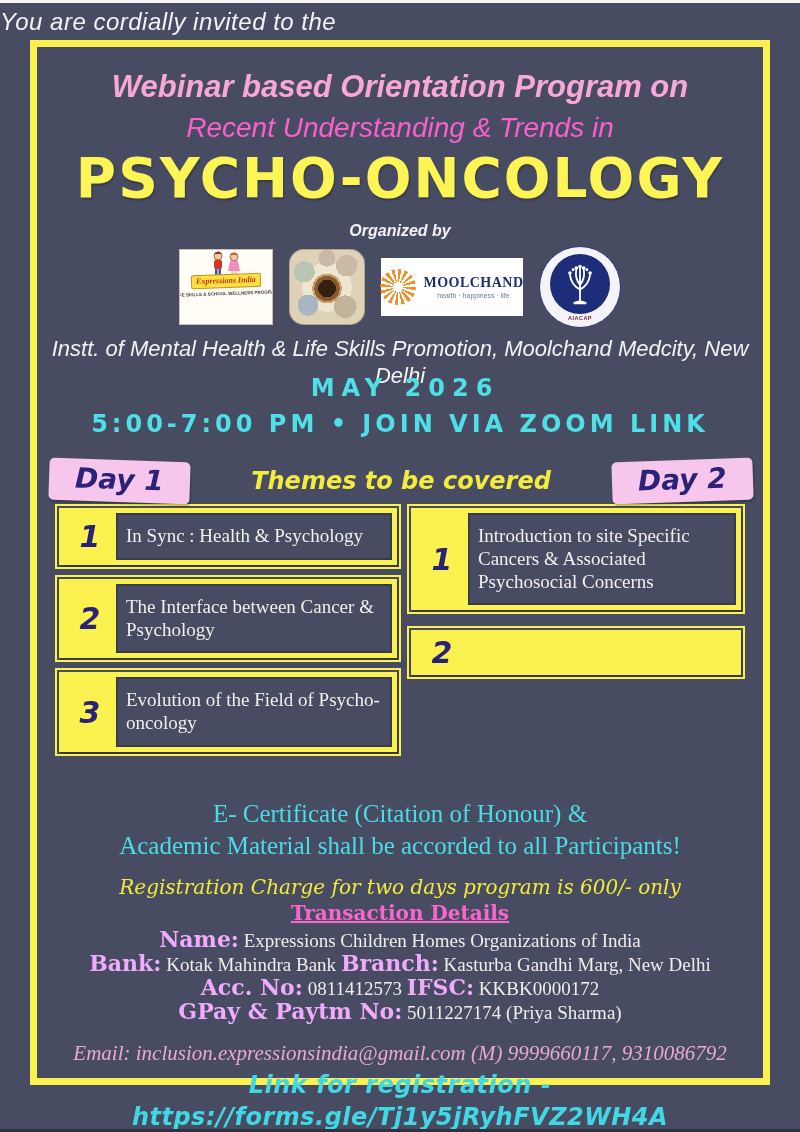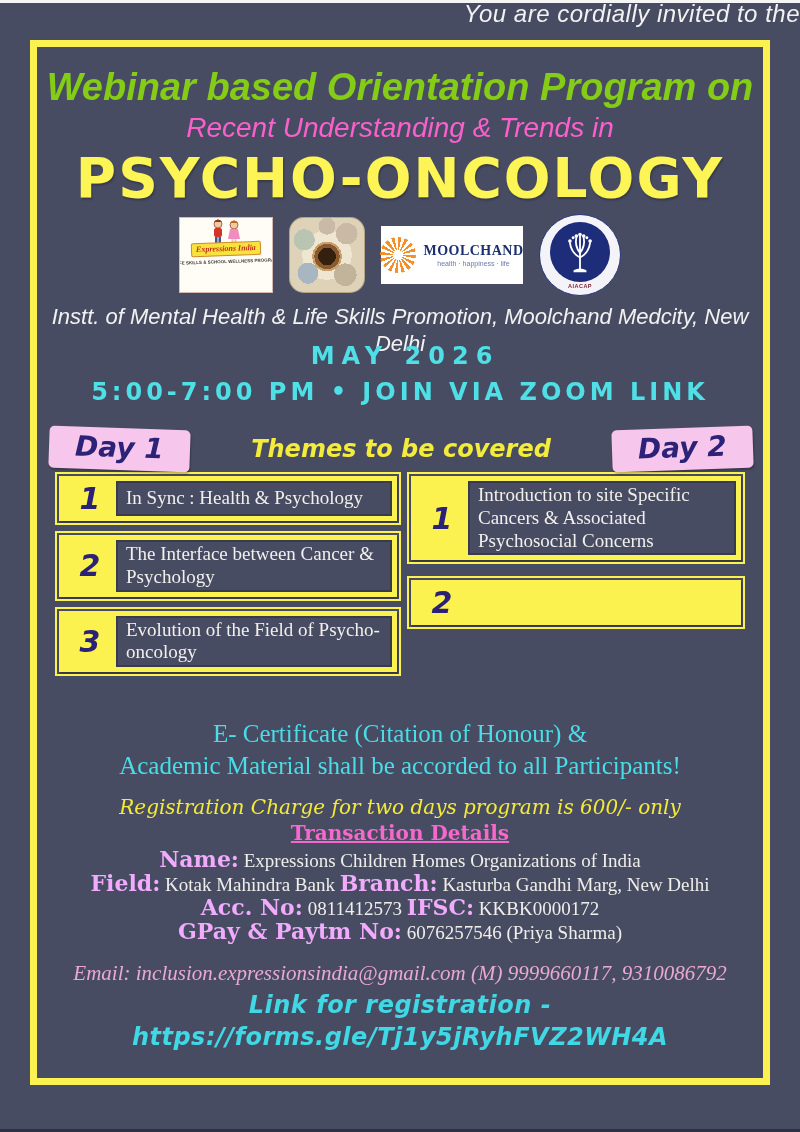--- a/index.html
+++ b/index.html
@@ -6,29 +6,29 @@
   body{
     width:800px;height:1132px;
     background:#484c62;
     overflow:hidden;
     font-family:"Liberation Sans",sans-serif;
     position:relative;
   }
   .top-strip{position:absolute;top:0;left:0;width:100%;height:3px;background:#f5f5f5;}
   .bottom-strip{position:absolute;bottom:0;left:0;width:100%;height:3px;background:#2e3140;}
   .invite{
-    text-align:right;color:#f2f2f2;font-style:italic;
-    font-size:24px;letter-spacing:.5px;
+    text-align:left;color:#f2f2f2;font-style:italic;
+    font-size:24px;padding-top:8px;letter-spacing:.5px;
   }
   .main-box{
     position:absolute;left:30px;top:40px;width:740px;height:1045px;
     border:7px solid #fbf24f;box-sizing:border-box;
     text-align:center;
   }
-  .t1{margin-top:22px;font-size:38px;font-style:italic;font-weight:700;color:#84cc16;height:36px;line-height:36px;}
+  .t1{margin-top:22px;font-size:31px;font-style:italic;font-weight:700;color:#f9a8d4;height:36px;line-height:36px;}
   .t2{margin-top:6px;font-size:28px;font-style:italic;color:#f960cb;height:34px;line-height:34px;}
   .t-main{
     margin-top:2px;height:62px;line-height:62px;
     font-family:"DejaVu Sans",sans-serif;font-weight:800;
     font-size:55px;color:#fdf556;letter-spacing:2px;
     text-shadow:1px 2px 2px rgba(0,0,0,.25);
   }
   .organized{margin-top:12px;height:20px;line-height:20px;font-size:16px;font-weight:700;font-style:italic;color:#f2f2f2;}
   .logos{margin-top:6px;height:80px;display:flex;justify-content:center;align-items:center;gap:16px;}
   
@@ -93,21 +93,21 @@
   }
   .tnum{
     flex:0 0 52px;display:flex;align-items:center;justify-content:center;
     color:#2b2176;font-family:"DejaVu Sans",sans-serif;
     font-weight:800;font-style:italic;font-size:30px;
   }
   .ttext{
     flex:1;background:#484c62;border:2px solid #383b4d;
     color:#f2f0ec;font-family:"Liberation Serif",serif;
     font-size:19px;line-height:1.2;text-align:left;
-    padding:1px 8px;display:flex;align-items:center;
+    padding:10px 8px;display:flex;align-items:center;
   }
   .cert{margin-top:32px;color:#4adde7;font-family:"Liberation Serif",serif;font-size:25px;line-height:32px;}
   .reg{margin-top:12px;height:26px;line-height:26px;color:#f3eb37;font-family:"DejaVu Serif",serif;font-weight:400;font-style:italic;font-size:20px;}
   .trans-head{margin-top:0;height:26px;line-height:26px;color:#f868cc;font-family:"DejaVu Serif",serif;font-weight:700;font-size:20px;text-decoration:underline;}
   .trans-line{margin-top:2px;height:22px;line-height:22px;font-family:"Liberation Serif",serif;font-size:19px;color:#f0eeea;}
   .trans-line .lbl{color:#f0abfc;font-weight:700;font-family:"DejaVu Serif",serif;font-size:22px;}
   .email{margin-top:18px;height:27px;line-height:27px;color:#e9a9d2;font-family:"Liberation Serif",serif;font-style:italic;font-size:21px;}
   .reglink{margin-top:2px;height:32px;line-height:32px;color:#3fd8e4;font-family:"DejaVu Sans",sans-serif;font-weight:800;font-style:italic;font-size:24px;letter-spacing:.5px;}
 </style>
 </head>
@@ -117,20 +117,21 @@
   <div class="top-strip"></div>
 
   <div class="invite">You are cordially invited to the</div>
 
   <div class="main-box">
 
     <div class="t1">Webinar based Orientation Program on</div>
     <div class="t2">Recent Understanding &amp; Trends in</div>
     <div class="t-main">PSYCHO-ONCOLOGY</div>
 
+    <div class="organized">Organized by</div>
 
     <div class="logos">
       <div class="lg-exp">
         <span>
           <svg width="44" height="26" viewBox="0 0 44 26">
             <circle cx="14" cy="6" r="4" fill="#f0c9a0" stroke="#9c4a2e" stroke-width="0.8"></circle>
             <path d="M10 4 Q14 -1 18 4" fill="#8a3b1f"></path>
             <rect x="10" y="10" width="8" height="9" rx="2" fill="#d43427"></rect>
             <rect x="11" y="19" width="2.5" height="6" fill="#3a5a9c"></rect>
             <rect x="14.5" y="19" width="2.5" height="6" fill="#3a5a9c"></rect>
@@ -225,34 +226,34 @@
     </div>
 
     <div class="reg">Registration Charge for two days program is 600/- only</div>
 
     <div class="trans-head">Transaction Details</div>
     <div class="trans-line">
       <span class="lbl">Name:</span>
       <span>Expressions Children Homes Organizations of India</span>
     </div>
     <div class="trans-line">
-      <span class="lbl">Field:</span>
+      <span class="lbl">Bank:</span>
       <span>Kotak Mahindra Bank</span>
       <span class="lbl">Branch:</span>
       <span>Kasturba Gandhi Marg, New Delhi</span>
     </div>
     <div class="trans-line">
       <span class="lbl">Acc. No:</span>
       <span>0811412573</span>
       <span class="lbl">IFSC:</span>
       <span>KKBK0000172</span>
     </div>
     <div class="trans-line">
       <span class="lbl">GPay &amp; Paytm No:</span>
-      <span>6076257546 (Priya Sharma)</span>
+      <span>5011227174 (Priya Sharma)</span>
     </div>
 
     <div class="email">Email: inclusion.expressionsindia@gmail.com (M) 9999660117, 9310086792</div>
     <div class="reglink">Link for registration - https://forms.gle/Tj1y5jRyhFVZ2WH4A</div>
 
   </div>
 
   <div class="bottom-strip"></div>
 </div>
 

